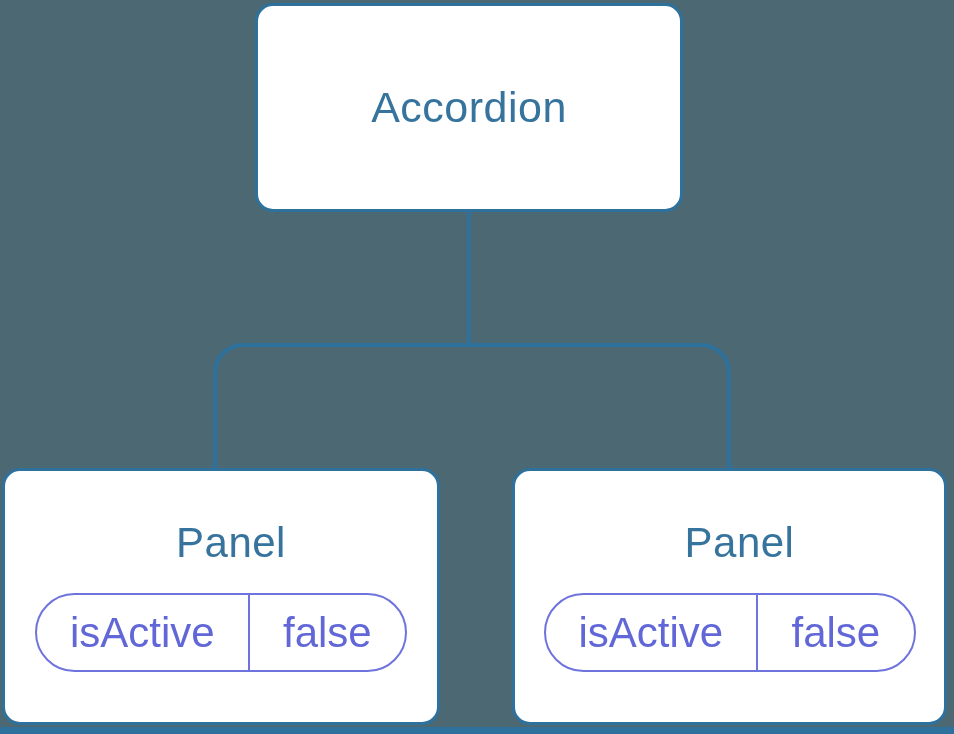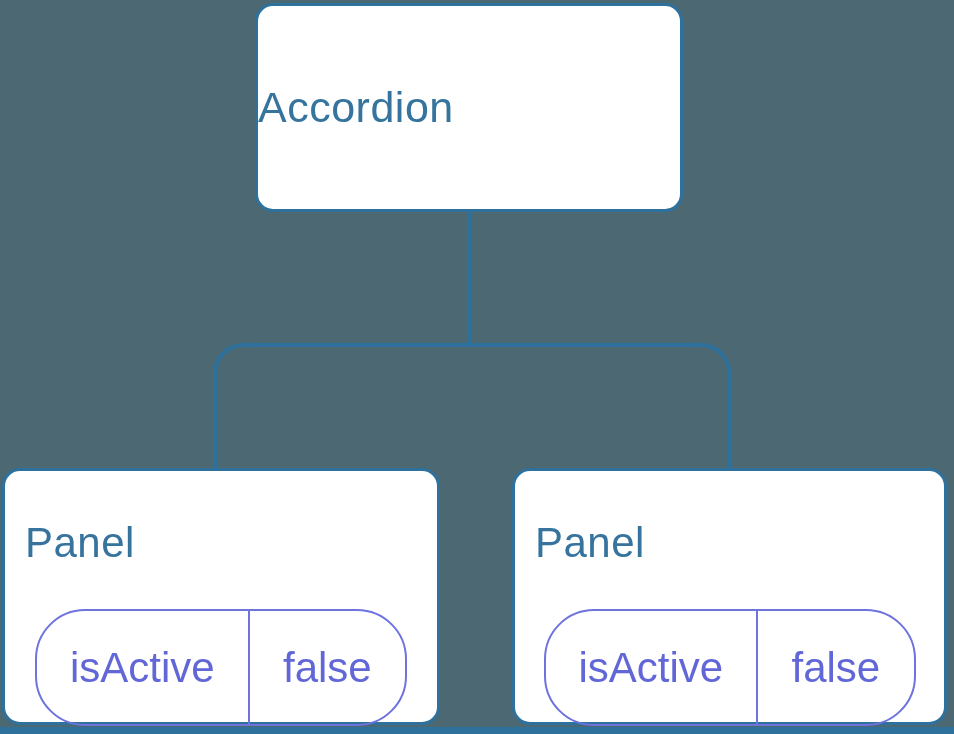--- a/index.html
+++ b/index.html
@@ -25,21 +25,21 @@
   
   .node {
     position: absolute;
     background: var(--node-fill);
     border: 3px solid var(--line);
     border-radius: 18px;
   }
   .root-node {
     left: 255px; top: 3px;
     width: 428px; height: 209px;
-    display: flex; align-items: center; justify-content: flex-start;
+    display: flex; align-items: center; justify-content: center;
   }
   .node-label {
     font-size: 43px;
     font-weight: 500;
     color: var(--node-text);
     letter-spacing: 0.5px;
   }
 
   
   .connector-stem {
@@ -60,35 +60,36 @@
 
   
   .panel-node { top: 468px; width: 438px; height: 257px; }
   .panel-left  { left: 2px; }
   .panel-right { left: 512px; width: 435px; }
 
   .panel-label-wrap {
     position: absolute;
     left: 0; top: 48px;
     width: 100%;
+    text-align: center;
     padding-left: 20px;
   }
   .panel-label {
     font-size: 42px;
     font-weight: 500;
     color: var(--node-text);
     letter-spacing: 0.5px;
   }
 
   
   .state-pill {
     position: absolute;
-    left: 50%; top: 138px;
+    left: 50%; top: 122px;
     transform: translateX(-50%);
-    width: 372px; height: 117px;
+    width: 372px; height: 79px;
     border: 2px solid var(--state-line);
     border-radius: 50px;
     display: flex;
     overflow: hidden;
   }
   .pill-cell {
     display: flex;
     align-items: center;
     justify-content: center;
     font-size: 42px;

